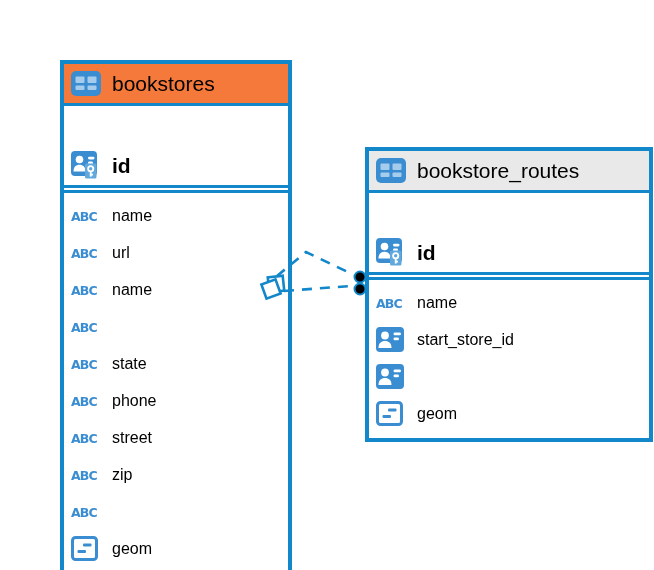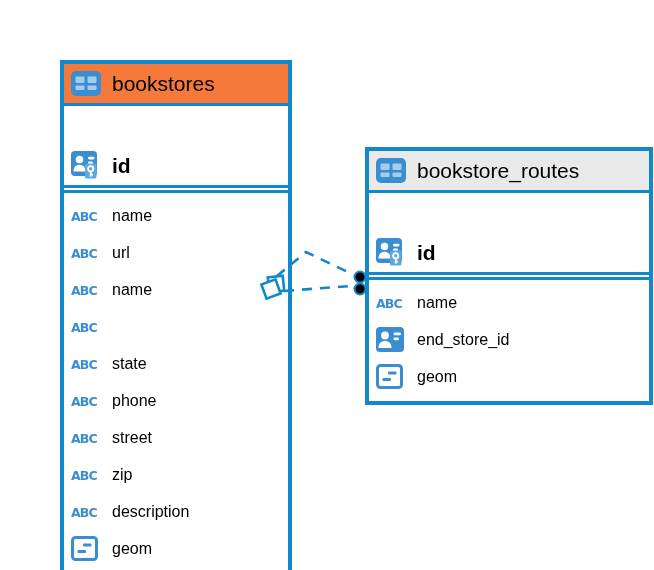--- a/index.html
+++ b/index.html
@@ -173,21 +173,20 @@
             </svg>
           </span>
           <span class="col-label">zip</span>
         </div>
         <div class="col-row">
           <span class="icon">
             <svg width="31" height="17" viewBox="0 0 31 17">
               <text x="0" y="13.5" font-family="'DejaVu Sans', sans-serif" font-size="12.5" font-weight="bold" letter-spacing="-0.8" fill="#3b8dd2">ABC</text>
             </svg>
           </span>
-          <span class="col-label">description</span>
         </div>
         <div class="col-row">
           <span class="icon">
             <svg width="27" height="25" viewBox="0 0 27 25">
               <rect x="1.5" y="1.5" width="24" height="22" rx="3" fill="#fff" stroke="#3b8dd2" stroke-width="3"></rect>
               <rect x="12" y="7.5" width="8.5" height="3" rx="1" fill="#3b8dd2"></rect>
               <rect x="6.5" y="14" width="8.5" height="3" rx="1" fill="#3b8dd2"></rect>
             </svg>
           </span>
           <span class="col-label">geom</span>
@@ -237,21 +236,32 @@
         <div class="col-row">
           <span class="icon">
             <svg width="28" height="25" viewBox="0 0 28 25">
               <rect width="28" height="25" rx="4" fill="#3b8dd2"></rect>
               <circle cx="9" cy="8.5" r="3.9" fill="#fff"></circle>
               <path d="M2.5 21 C2.5 16 5.2 14 9 14 C12.8 14 15.5 16 15.5 21 Z" fill="#fff"></path>
               <rect x="17.5" y="5.5" width="7.5" height="2.8" rx="1.4" fill="#fff"></rect>
               <rect x="17.5" y="10.5" width="5.5" height="2.8" rx="1.4" fill="#fff"></rect>
             </svg>
           </span>
-          <span class="col-label">end_store_id</span>
+          <span class="col-label">start_store_id</span>
+        </div>
+        <div class="col-row">
+          <span class="icon">
+            <svg width="28" height="25" viewBox="0 0 28 25">
+              <rect width="28" height="25" rx="4" fill="#3b8dd2"></rect>
+              <circle cx="9" cy="8.5" r="3.9" fill="#fff"></circle>
+              <path d="M2.5 21 C2.5 16 5.2 14 9 14 C12.8 14 15.5 16 15.5 21 Z" fill="#fff"></path>
+              <rect x="17.5" y="5.5" width="7.5" height="2.8" rx="1.4" fill="#fff"></rect>
+              <rect x="17.5" y="10.5" width="5.5" height="2.8" rx="1.4" fill="#fff"></rect>
+            </svg>
+          </span>
         </div>
         <div class="col-row">
           <span class="icon">
             <svg width="27" height="25" viewBox="0 0 27 25">
               <rect x="1.5" y="1.5" width="24" height="22" rx="3" fill="#fff" stroke="#3b8dd2" stroke-width="3"></rect>
               <rect x="12" y="7.5" width="8.5" height="3" rx="1" fill="#3b8dd2"></rect>
               <rect x="6.5" y="14" width="8.5" height="3" rx="1" fill="#3b8dd2"></rect>
             </svg>
           </span>
           <span class="col-label">geom</span>

